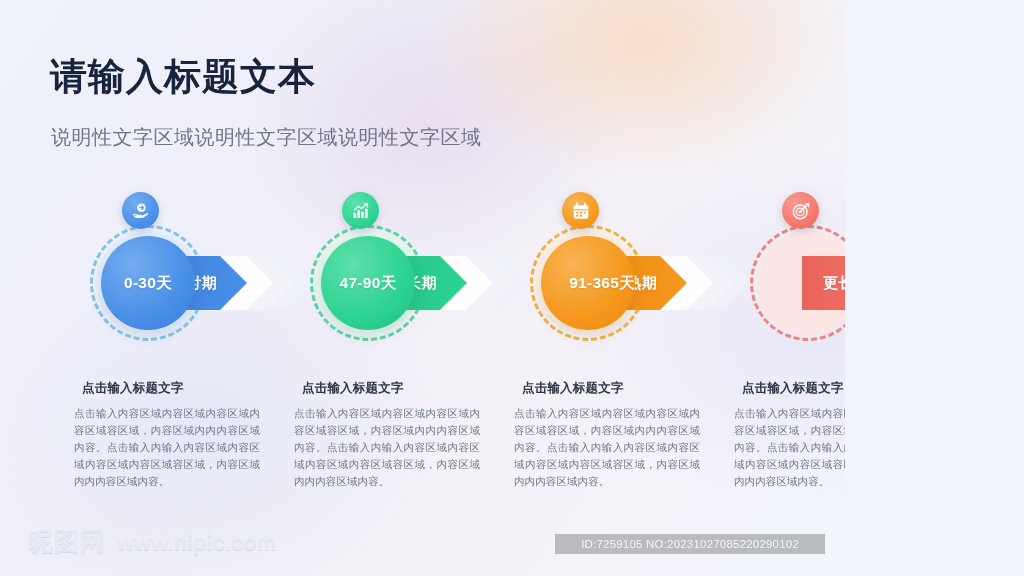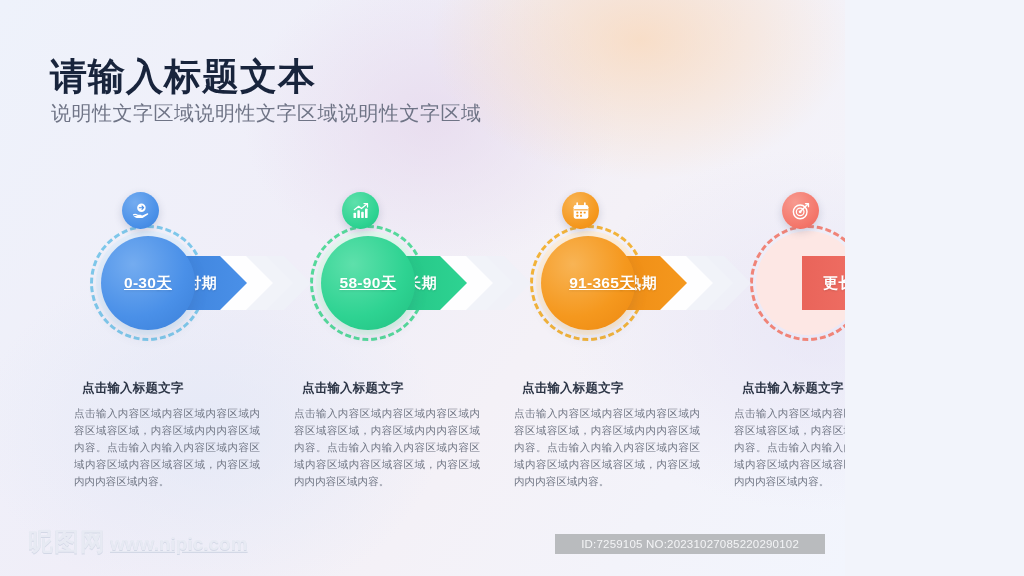--- a/index.html
+++ b/index.html
@@ -17,21 +17,21 @@
       radial-gradient(ellipse 330px 250px at 210px 430px, rgba(222,230,246,.60) 0%, rgba(222,230,246,0) 70%),
       linear-gradient(125deg,#eef2fb 0%,#f0eef8 38%,#f4f1f7 62%,#f2f5fd 100%);
   }
 
   
   .title{
     position:absolute;left:50px;top:52px;
     font-size:37px;font-weight:bold;color:#18243c;letter-spacing:1px;
   }
   .subtitle{
-    position:absolute;left:51px;top:100px;
+    position:absolute;left:51px;top:124px;
     font-size:20px;color:#6f7486;letter-spacing:.5px;
   }
 
   
   #timeline{position:absolute;left:0;top:180px;width:1024px;height:170px;}
   .stage-unit{position:absolute;top:0;width:232px;height:170px;}
 
   .ring{
     position:absolute;left:12px;top:45px;width:116px;height:116px;
     border-radius:50%;border:3px dashed;box-sizing:border-box;
@@ -39,21 +39,21 @@
   .halo{
     position:absolute;left:18px;top:51px;width:104px;height:104px;border-radius:50%;
   }
   .circle{
     position:absolute;left:23px;top:56px;width:94px;height:94px;border-radius:50%;
     display:flex;align-items:center;justify-content:center;
     color:#fff;font-size:15.5px;font-weight:bold;letter-spacing:.3px;
     box-shadow:0 6px 14px rgba(60,70,110,.13);
     z-index:3;
   }
-  .circle .txt{position:relative;z-index:4;text-shadow:0 1px 2px rgba(0,0,0,.10);text-decoration:underline;}
+  .circle .txt{position:relative;z-index:4;text-shadow:0 1px 2px rgba(0,0,0,.10);}
 
   .badge{
     position:absolute;left:44px;top:12px;width:37px;height:37px;border-radius:50%;
     display:flex;align-items:center;justify-content:center;z-index:5;
     box-shadow:0 3px 8px rgba(60,70,110,.20);
   }
   .badge svg{width:20px;height:20px;display:block;}
 
   
   .chev-ghost{
@@ -80,23 +80,23 @@
   .tblock p{
     margin:0;font-size:10.5px;line-height:1.62;color:#707684;letter-spacing:.1px;
     text-align:justify;
   }
 
   
   .watermark{
     position:absolute;left:28px;bottom:18px;
     font-size:25px;font-weight:bold;letter-spacing:1px;
     color:#e7eaf3;text-shadow:0 1px 0 #d3d8e6;
-    display:flex;align-items:baseline;gap:4px;
-  }
-  .watermark .wm-en{font-size:19px;letter-spacing:0px;text-decoration:underline;}
+    display:flex;align-items:baseline;gap:11px;
+  }
+  .watermark .wm-en{font-size:22px;letter-spacing:0px;}
   .idtag{
     position:absolute;right:20px;bottom:22px;
     background:#b9bbbe;color:#f4f5f7;font-size:11.5px;
     padding:4px 26px;letter-spacing:.2px;
   }
 </style>
 </head>
 <body>
 
 <div id="stage">
@@ -153,21 +153,21 @@
               <linearGradient id="ag1" x1="0" y1="0" x2="1" y2="0">
                 <stop offset="0%" stop-color="#21c081"></stop>
                 <stop offset="100%" stop-color="#2ed392"></stop>
               </linearGradient>
             </defs>
             <path d="M0 0 H78 L105 27 L78 54 H0 Z" fill="url(#ag1)"></path>
           </svg>
           <div class="alabel">成长期</div>
         </div>
         <div class="circle" style="background: radial-gradient(circle at 34% 30%, rgb(94, 224, 171) 0%, rgb(46, 211, 146) 58%, rgb(33, 192, 129) 100%);">
-          <span class="txt">58-90天</span>
+          <span class="txt">47-90天</span>
         </div>
         <div class="badge" style="background: radial-gradient(circle at 35% 28%, rgb(94, 224, 171) 0%, rgb(46, 211, 146) 65%, rgb(33, 192, 129) 100%);">
           <svg viewBox="0 0 24 24" fill="none">
             <rect x="3" y="14" width="3.1" height="6.4" rx="1" fill="#fff"></rect>
             <rect x="7.6" y="11" width="3.1" height="9.4" rx="1" fill="#fff"></rect>
             <rect x="12.2" y="13" width="3.1" height="7.4" rx="1" fill="#fff"></rect>
             <rect x="16.8" y="9" width="3.1" height="11.4" rx="1" fill="#fff"></rect>
             <path d="M4 10.4 9.2 6.4l3.4 2.6L19.4 3.4" stroke="#fff" stroke-width="1.5" stroke-linecap="round" stroke-linejoin="round"></path>
             <path d="M15.6 3.1h4.2v4.2" stroke="#fff" stroke-width="1.5" stroke-linecap="round" stroke-linejoin="round"></path>
           </svg>

